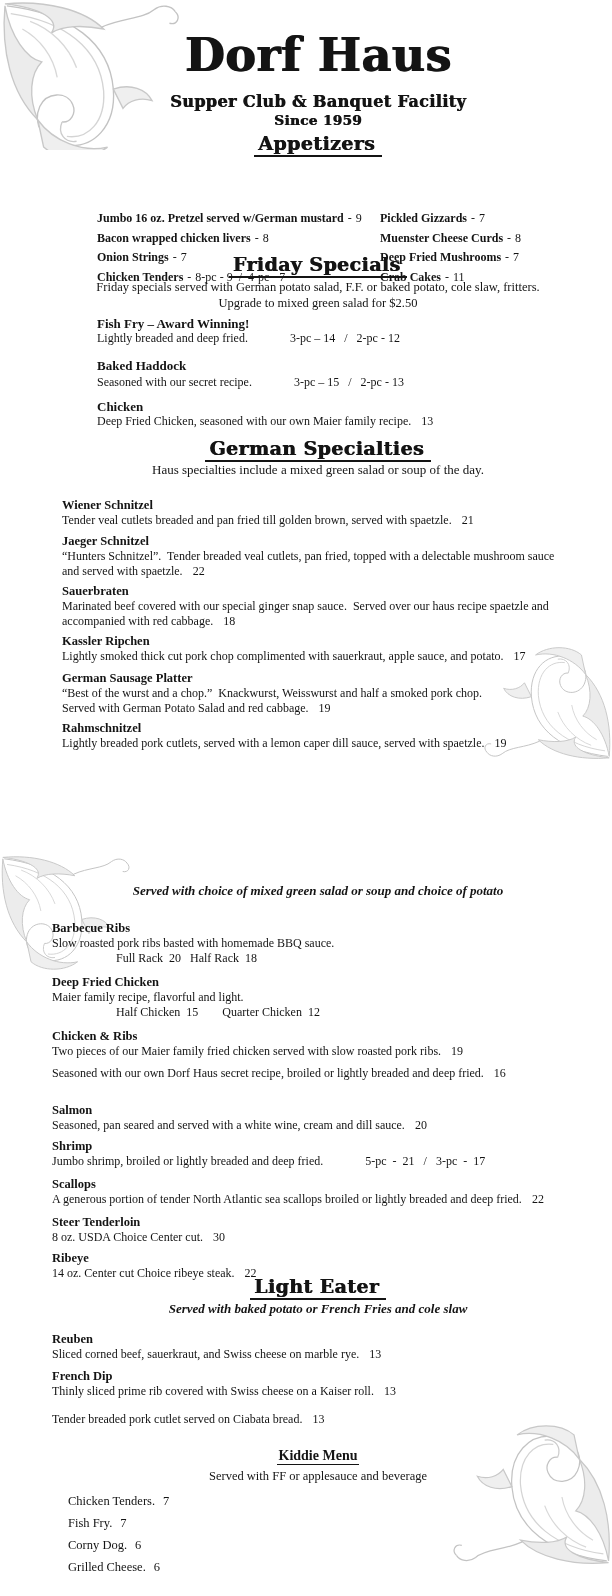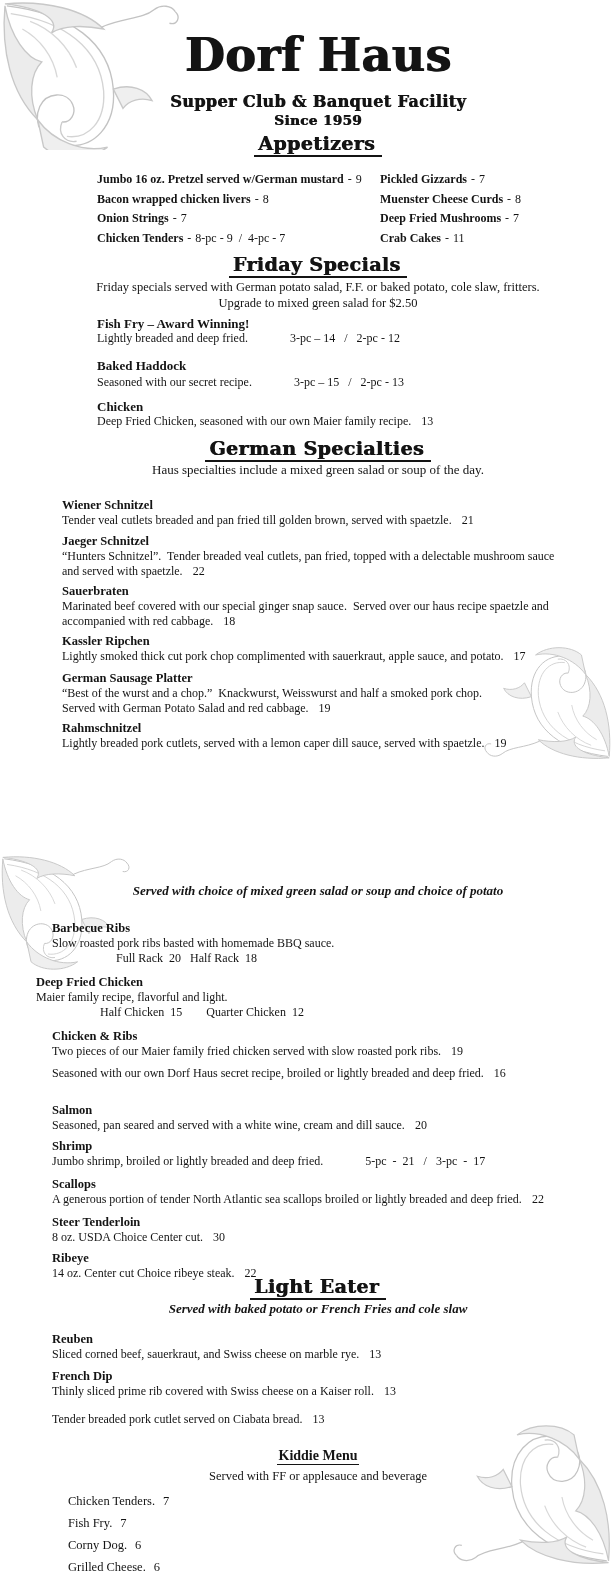--- a/index.html
+++ b/index.html
@@ -19,21 +19,21 @@
   .title { font-size:46px; line-height:1; text-shadow:1.1px 0 0 currentColor; }
   .subtitle { font-size:16px; }
   .since { font-size:13.5px; }
   .section-head { font-size:19px; line-height:1.1; }
   .section-head .u { border-bottom:2px solid #141414; padding:0 7px 1px 4px; }
 
   .italic-note { font-size:13px; }
   .bold-italic-note { font-style:italic; font-weight:bold; font-size:13px; }
 
   
-  .app-grid { display:grid; grid-template-columns:283px auto; }
+  .app-grid { display:grid; grid-template-columns:283px auto;margin-top:39px; }
   .app-row { font-size:12px; line-height:19.5px; white-space:pre-wrap; }
   .app-name { font-weight:bold; }
   .app-sep { padding:0 4px; }
 
   
   .iname { font-weight:bold; font-size:12.5px; line-height:13px; margin-bottom:1px; }
   .idesc { font-size:12px; line-height:15px; white-space:pre-wrap; }
   .price { margin-left:10px; }
   .gap-wide { margin-left:42px; }
   .sizes { font-size:12px; line-height:15px; white-space:pre; padding-left:64px; }
@@ -151,21 +151,21 @@
     <div class="idesc"><span>Lightly breaded pork cutlets, served with a lemon caper dill sauce, served with spaetzle.</span><span class="price">19</span></div>
   </div>
 
   <div class="abs center bold-italic-note" style="top:883px">Served with choice of mixed green salad or soup and choice of potato</div>
 
   <div class="abs" style="top:922px;left:40px;width:560px">
     <div class="iname">Barbecue Ribs</div>
     <div class="idesc">Slow roasted pork ribs basted with homemade BBQ sauce.</div>
     <div class="sizes">Full Rack  20   Half Rack  18</div>
   </div>
-  <div class="abs" style="top:976px;left:24px;width:560px">
+  <div class="abs" style="top:976px;left:40px;width:560px">
     <div class="iname">Deep Fried Chicken</div>
     <div class="idesc">Maier family recipe, flavorful and light.</div>
     <div class="sizes">Half Chicken  15        Quarter Chicken  12</div>
   </div>
   <div class="abs" style="top:1030px;left:40px;width:560px">
     <div class="iname">Chicken &amp; Ribs</div>
     <div class="idesc"><span>Two pieces of our Maier family fried chicken served with slow roasted pork ribs.</span><span class="price">19</span></div>
   </div>
   <div class="abs" style="top:1066px;left:40px;width:560px">
     <div class="idesc"><span>Seasoned with our own Dorf Haus secret recipe, broiled or lightly breaded and deep fried.</span><span class="price">16</span></div>

